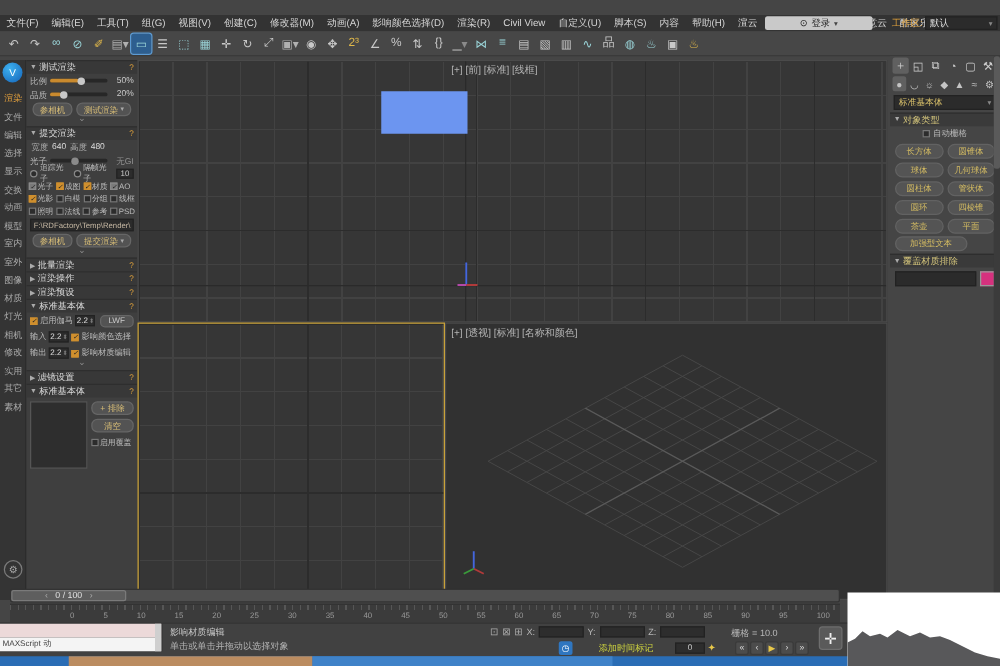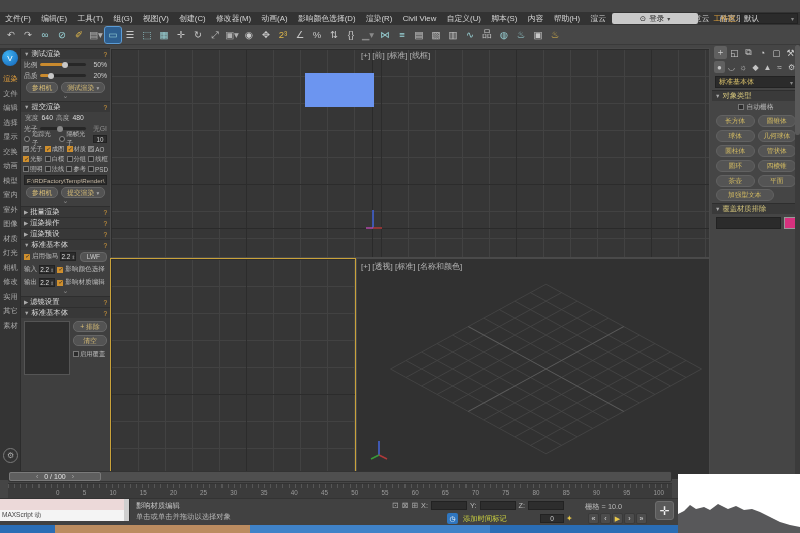--- a/index.html
+++ b/index.html
@@ -93,21 +93,21 @@
 .lst-scroll{position:absolute;right:0;top:0;width:5px;height:22px;background:#cfcfcf}
 .statusline{position:absolute;left:136px;top:2px;color:#c8c8c8}
 .promptline{position:absolute;left:136px;top:13px;color:#b4b4b4}
 .coordrow{position:absolute;left:392px;top:2px;display:flex;align-items:center;gap:3px;color:#b8b8b8}
 .coordbox{width:36px;height:9px;background:#2d2d2d;border:1px solid #222}
 .sicon{color:#a8a8a8;font-size:8px}
 .gridlabel{position:absolute;left:585px;top:3px;color:#b8b8b8}
 .transport{position:absolute;left:588px;top:14px;display:flex;gap:1px}
 .tpbtn{width:11px;height:11px;background:#4c4c4c;border:1px solid #3a3a3a;border-radius:2px;display:flex;align-items:center;justify-content:center;font-size:7px;color:#ddd}
 .tpbtn.play{color:#e8c84a}
-.timetag{position:absolute;left:447px;top:14px;display:flex;align-items:center;gap:5px}
+.timetag{position:absolute;left:447px;top:14px;display:flex;align-items:center;gap:21px}
 .timetag .ticon{width:11px;height:11px;background:#2f76c0;border-radius:2px;display:flex;align-items:center;justify-content:center;color:#fff;font-size:7px}
 .timetag .tlabel{color:#cdd23f}
 .framebox{position:absolute;left:540px;top:15px;display:flex;align-items:center;gap:2px}
 .framefield{width:24px;height:9px;background:#2d2d2d;border:1px solid #222;color:#ccc;font-size:6.5px;display:flex;align-items:center;justify-content:center}
 .keyicon{color:#e8c84a;font-size:8px}
 .navplus{position:absolute;left:655px;top:2px;width:19px;height:19px;background:#5a5a5a;border:1px solid #6e6e6e;border-radius:3px;display:flex;align-items:center;justify-content:center;color:#eee;font-size:12px}
 
 .taskbar{left:0;top:525px;width:800px;height:8px;background:#2a6db5}
 .tseg1{left:55px;top:525px;width:195px;height:8px;background:#bb8c60}
 .tseg2{left:250px;top:525px;width:240px;height:8px;background:#3f82c8}

